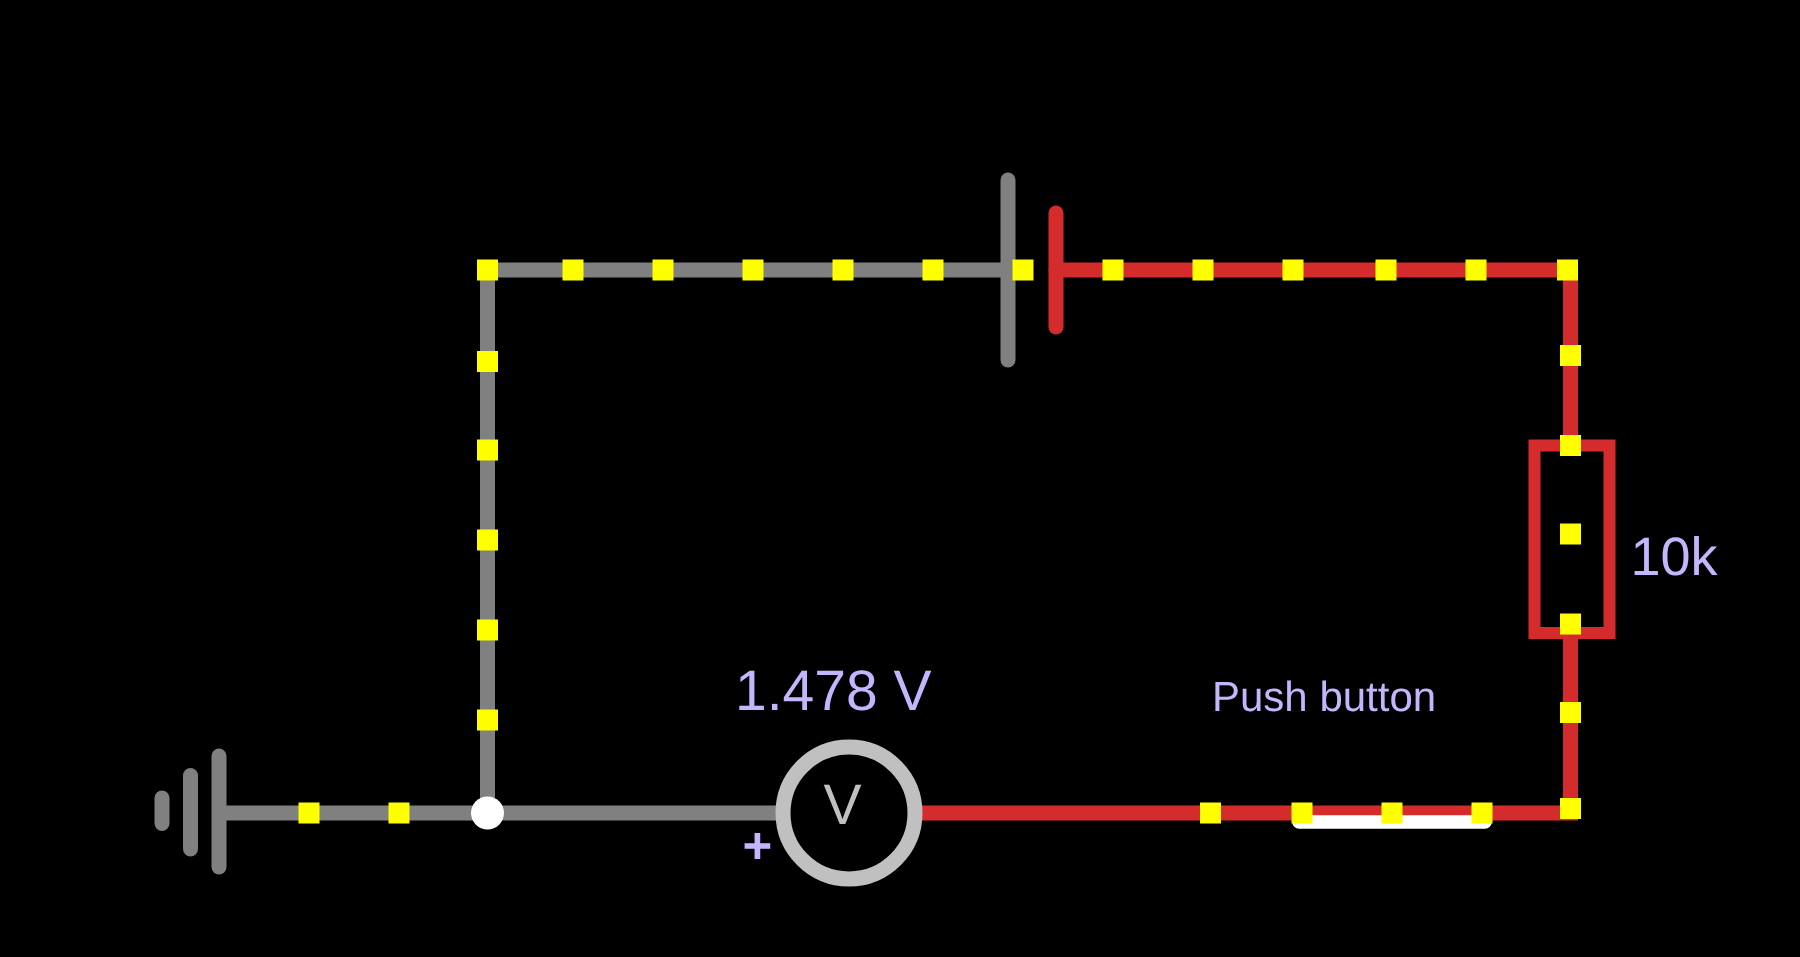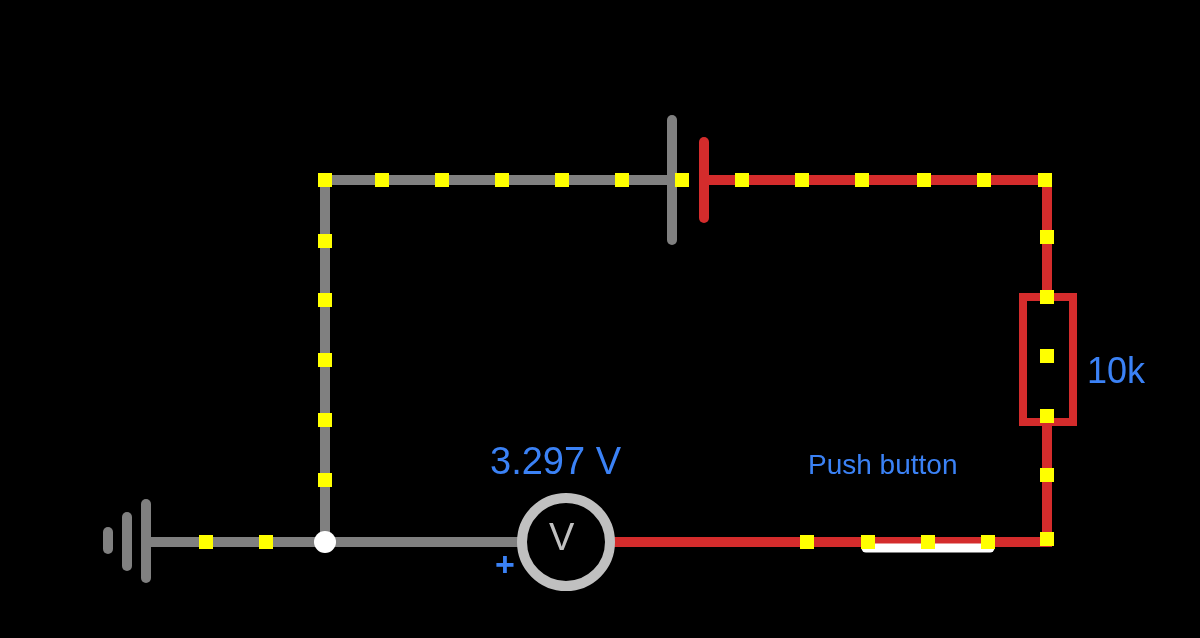--- a/index.html
+++ b/index.html
@@ -1,18 +1,18 @@
 <!DOCTYPE html>
 <html><head>
 <meta charset="utf-8">
 <style>
   html, body { margin:0; padding:0; background:#000; }
   #canvas { position:relative; width:1200px; height:638px; background:#000; overflow:hidden; }
   svg { position:absolute; left:0; top:0; }
-  .lbl { position:absolute; color:#3b82f6; font-family:"Liberation Sans", sans-serif; white-space:nowrap; }
+  .lbl { position:absolute; color:#c4b5fd; font-family:"Liberation Sans", sans-serif; white-space:nowrap; }
   #voltage-label { left:490px; top:440px; font-size:38px; }
   #resistor-label { left:1087px; top:350px; font-size:36px; }
   #button-label { left:808px; top:449px; font-size:28px; }
   #plus-label { left:495px; top:545px; font-size:34px; font-weight:bold; }
   #meter-glyph { left:549px; top:516px; font-size:38px; color:#c0c0c0; }
 </style>
 </head>
 <body>
 
 <div id="canvas">
@@ -74,18 +74,18 @@
         <rect x="318" y="234" width="14" height="14"></rect>
         <rect x="318" y="293" width="14" height="14"></rect>
         <rect x="318" y="353" width="14" height="14"></rect>
         <rect x="318" y="413" width="14" height="14"></rect>
         <rect x="318" y="473" width="14" height="14"></rect>
         <rect x="199" y="535" width="14" height="14"></rect>
         <rect x="259" y="535" width="14" height="14"></rect>
       </g>
   </svg>
 
-  <div class="lbl" id="voltage-label">3.297 V</div>
+  <div class="lbl" id="voltage-label">1.478 V</div>
   <div class="lbl" id="meter-glyph">V</div>
   <div class="lbl" id="plus-label">+</div>
   <div class="lbl" id="resistor-label">10k</div>
   <div class="lbl" id="button-label">Push button</div>
 </div>
 
 </body></html>

